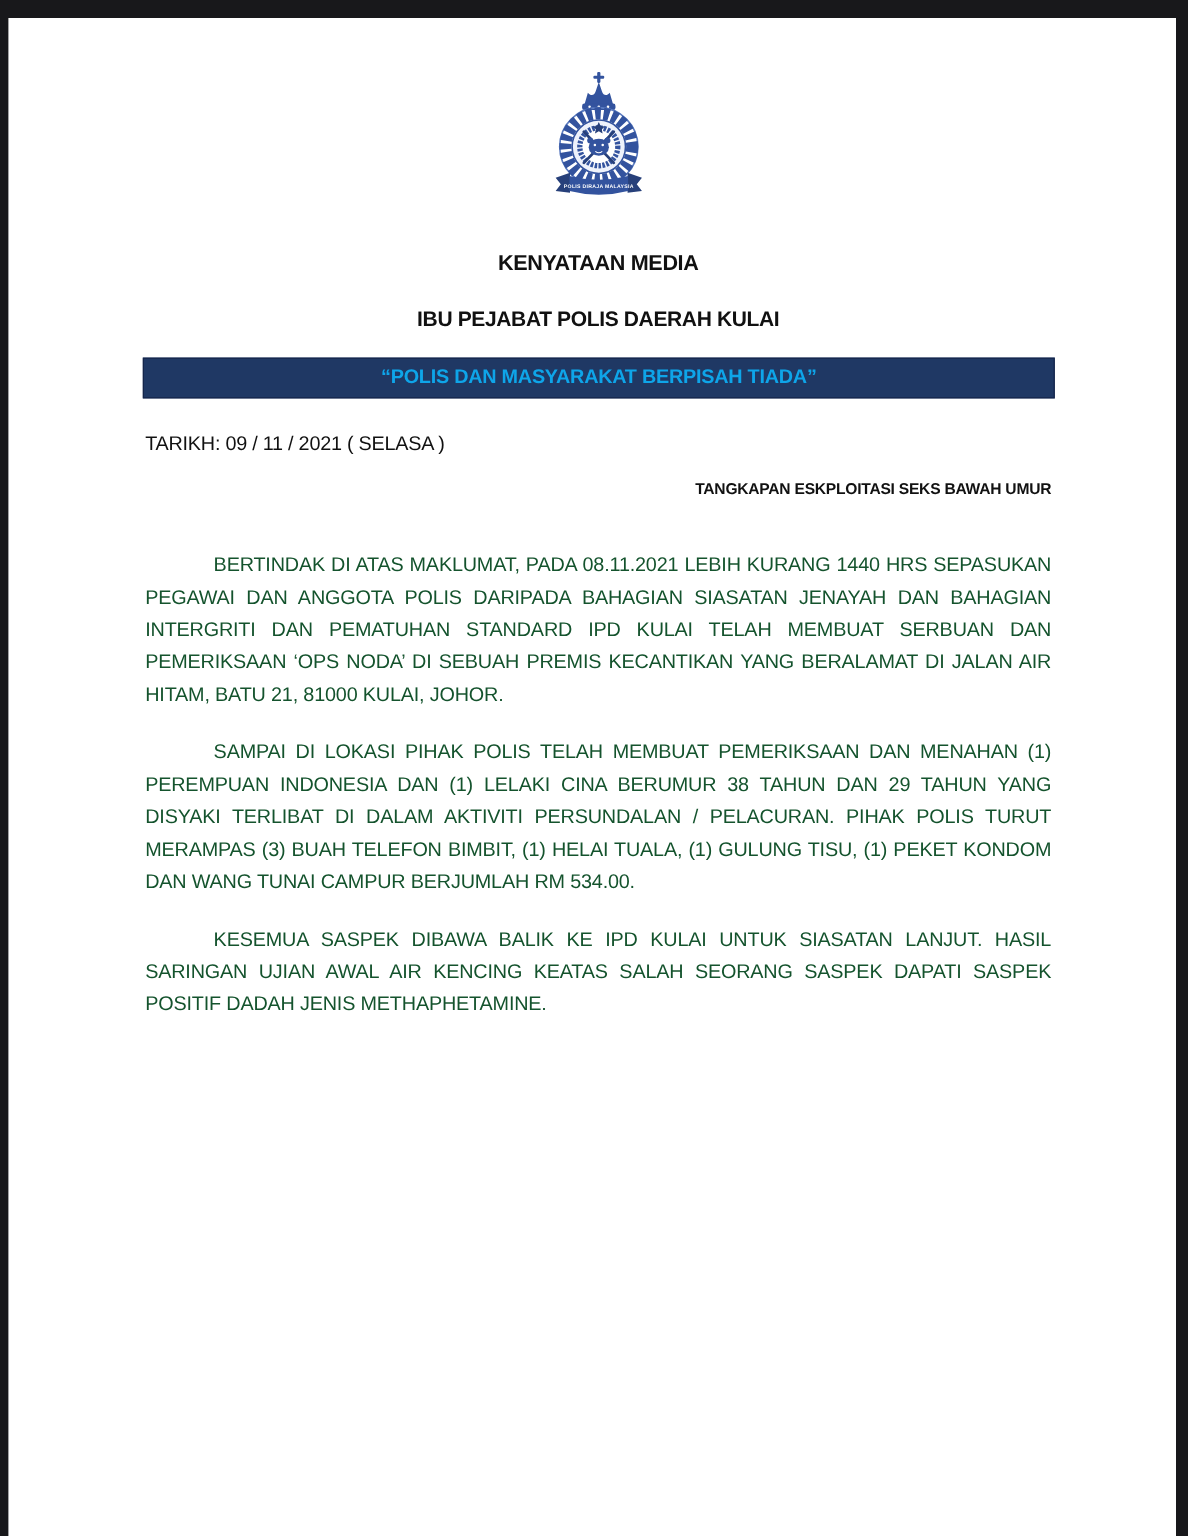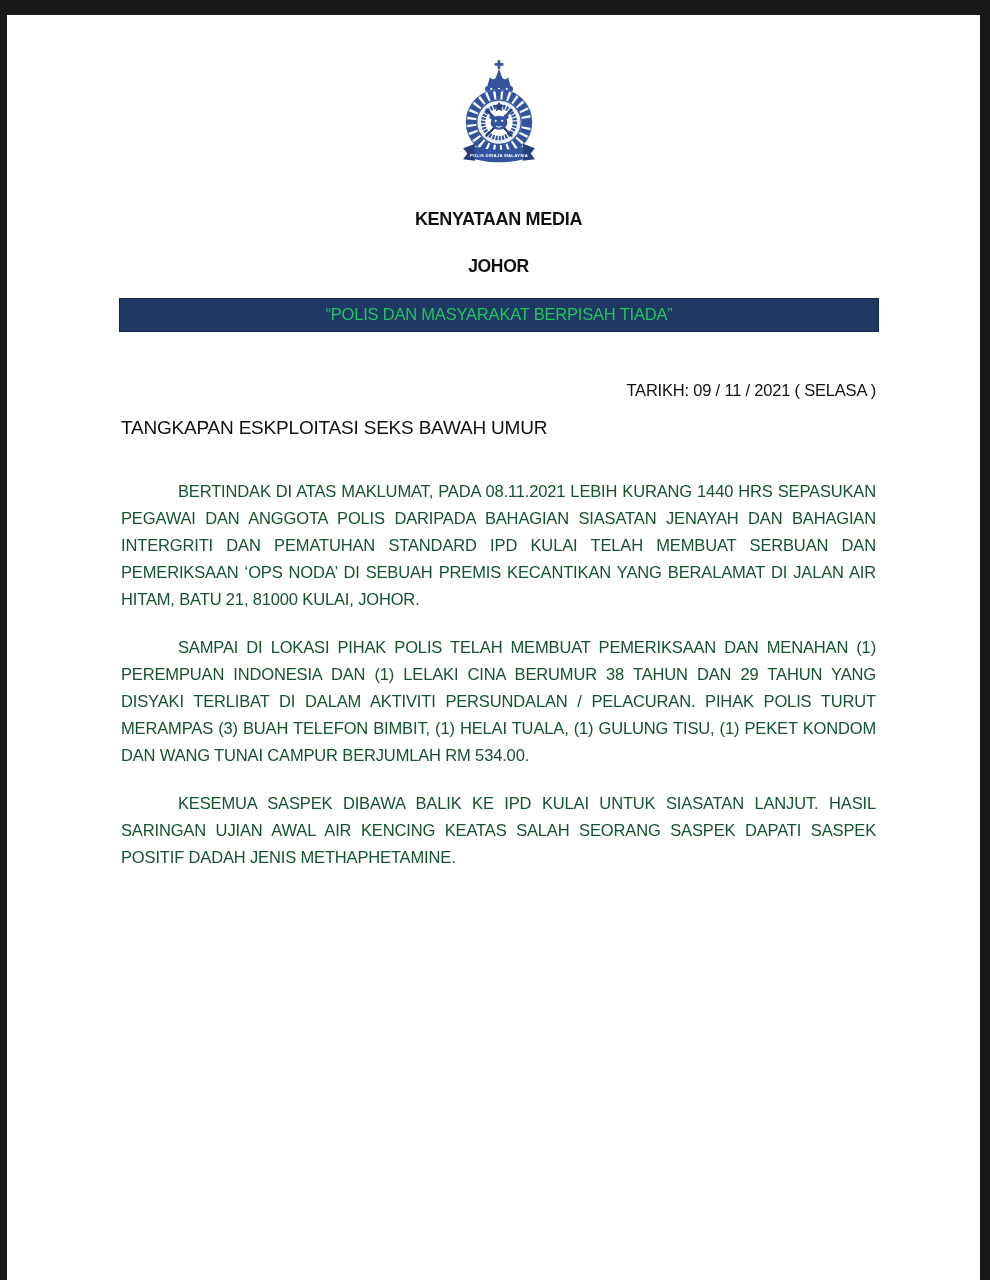--- a/index.html
+++ b/index.html
@@ -38,39 +38,39 @@
     font-size: 17.5px;
     letter-spacing: -0.3px;
     line-height: 27px;
   }
   .motto-bar {
     margin-top: 18px;
     margin-left: -2px;
     margin-right: -3px;
     background: #1f3864;
     border: 1px solid #15254a;
-    color: #22c55e;
+    color: #0ea5e9;
     text-align: center;
-    font-weight: normal;
+    font-weight: bold;
     font-size: 16.5px;
     letter-spacing: -0.2px;
     padding: 6px 0 7px 0;
   }
   .date-line {
-    margin-top: 48px;
-    text-align: right;
+    margin-top: 28px;
+    text-align: left;
     font-size: 16.5px;
     letter-spacing: -0.2px;
     line-height: 20px;
   }
   .subject-line {
     margin-top: 17px;
-    text-align: left;
-    font-weight: normal;
-    font-size: 19px;
+    text-align: right;
+    font-weight: bold;
+    font-size: 13px;
     letter-spacing: -0.2px;
     line-height: 22px;
   }
   .section-heading {
     margin-top: 37px;
     font-weight: bold;
     font-size: 17px;
     letter-spacing: -0.2px;
     line-height: 22px;
   }
@@ -126,21 +126,21 @@
         <path d="M12.5 93 L25 88.5 L25 106 L12.5 104.5 L17 98.5 Z" fill="#27407a"></path>
         <path d="M87.5 93 L75 88.5 L75 106 L87.5 104.5 L83 98.5 Z" fill="#27407a"></path>
         <path d="M24.5 91.5 Q50 98 75.5 91.5 L75.5 104.5 Q50 111 24.5 104.5 Z" fill="#33539e"></path>
         <text x="50" y="101.8" text-anchor="middle" font-size="4.5" font-weight="bold" font-family="Liberation Sans, sans-serif" fill="#ffffff" letter-spacing="0.25">POLIS DIRAJA MALAYSIA</text>
       </svg>
     </div>
 
     <div class="doc-type">KENYATAAN MEDIA</div>
 
     <div class="office">
-      <div>JOHOR</div>
+      <div>IBU PEJABAT POLIS DAERAH KULAI</div>
     </div>
 
     <div class="motto-bar">“POLIS DAN MASYARAKAT BERPISAH TIADA”</div>
 
     <div class="date-line">TARIKH: 09 / 11 / 2021 ( SELASA )</div>
 
     <div class="subject-line">TANGKAPAN ESKPLOITASI SEKS BAWAH UMUR</div>
 
 
     <div class="body-paragraphs">

